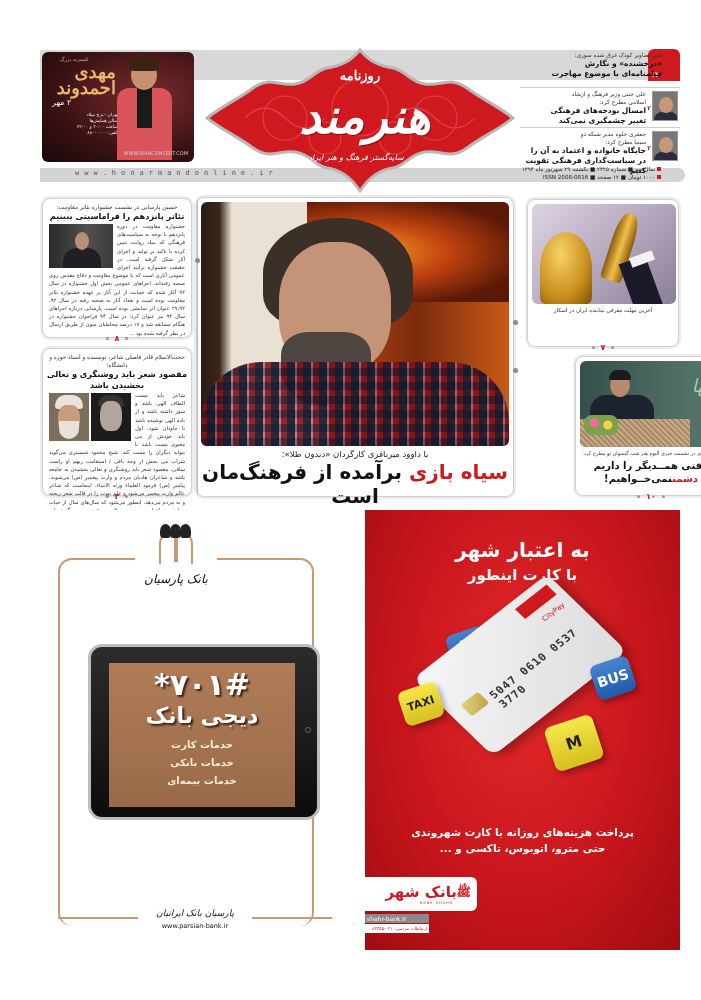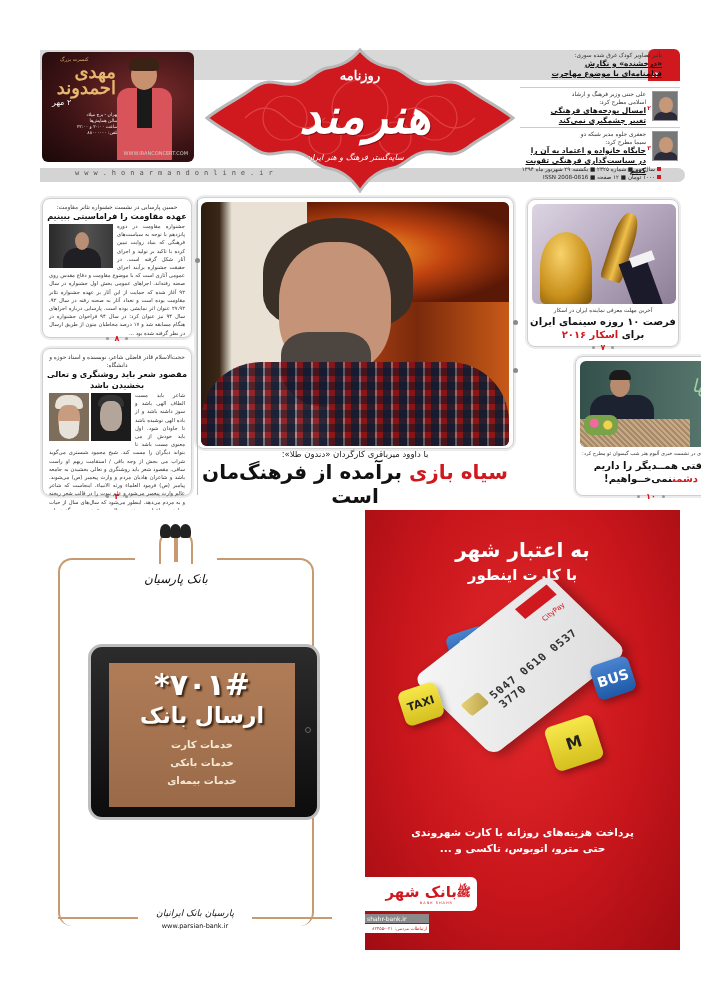--- a/index.html
+++ b/index.html
@@ -33,21 +33,21 @@
   .concert-ad .small { position: absolute; left: 6px; top: 60px; width: 70px; color: #eee; font-size: 4.5px; line-height: 6px; text-align: right; }
   .concert-ad .small span { display: block; }
   .concert-ad .url { position: absolute; right: 6px; bottom: 6px; color: #ccc; font-size: 5px; direction: ltr; }
   .concert-ad .badge { position: absolute; left: 18px; top: 4px; color: #e7b66f; font-size: 5px; }
 
   .top-right { position: absolute; left: 520px; top: 45px; width: 160px; height: 120px; }
   .tr-flag { position: absolute; right: 0; top: 4px; width: 32px; height: 32px; background: #d0191f; border-radius: 6px 6px 0 0; }
   .tr-flag span { position: absolute; bottom: 2px; left: 0; width: 14px; text-align: center; color: #fff; font-size: 7px; font-weight: bold; }
   .tr-item1 { position: absolute; right: 18px; top: 6px; width: 140px; text-align: right; }
   .tr-kicker { font-size: 5.8px; color: #333; line-height: 8px; }
-  .tr-headline { font-size: 7.5px; font-weight: bold; line-height: 10px; color: #111; text-decoration: underline; }
+  .tr-headline { font-size: 7.5px; font-weight: bold; line-height: 10px; color: #111; }
   .tr-row { position: absolute; right: 0; width: 160px; height: 38px; border-top: 1px solid #ccc; }
   .tr-row .thumb { position: absolute; right: 2px; top: 3px; width: 26px; height: 30px; border: 1px solid #999; background: #777; overflow: hidden; }
   .tr-row .thumb .face { position: absolute; left: 6px; top: 5px; width: 14px; height: 16px; border-radius: 50%; background: #c69878; }
   .tr-row .thumb .body { position: absolute; left: 1px; top: 20px; width: 24px; height: 14px; border-radius: 8px 8px 0 0; background: #2a2a3a; }
   .tr-row .txt { position: absolute; right: 34px; top: 2px; width: 124px; text-align: right; }
   .tr-row .pg { position: absolute; right: 29px; top: 16px; font-size: 6px; color: #d0191f; font-weight: bold; }
 
   
   .panel { position: absolute; border: 1px solid #cfcfcf; border-radius: 8px; background: #fff; box-shadow: 0 0 0 2px #ececec; }
   .panel .pgnum { position: absolute; bottom: -6px; left: 0; right: 0; text-align: center; font-size: 8px; color: #d0191f; font-weight: bold; }
@@ -64,21 +64,21 @@
   .lp-fig2 { float: left; width: 82px; height: 48px; margin: 2px 4px 2px 0; position: relative; }
   .lp-fig2 .p1, .lp-fig2 .p2 { position: absolute; top: 0; width: 40px; height: 48px; overflow: hidden; }
   .lp-fig2 .p1 { left: 0; background: #7c6e5a; }
   .lp-fig2 .p2 { left: 42px; background: #1c1c1c; }
   .lp-fig2 .p1 .turban { position: absolute; left: 6px; top: 2px; width: 28px; height: 14px; border-radius: 12px 12px 4px 4px; background: #e8e4da; }
   .lp-fig2 .p1 .face { position: absolute; left: 9px; top: 12px; width: 22px; height: 28px; border-radius: 40%; background: #c79c7f; }
   .lp-fig2 .p1 .beard { position: absolute; left: 10px; top: 28px; width: 20px; height: 18px; border-radius: 0 0 10px 10px; background: #e6e2da; }
   .lp-fig2 .p2 .face { position: absolute; left: 9px; top: 8px; width: 22px; height: 30px; border-radius: 40%; background: #b3a59a; }
   .lp-fig2 .p2 .hair { position: absolute; left: 7px; top: 2px; width: 26px; height: 12px; border-radius: 12px 12px 3px 3px; background: #333; }
 
-  .center-panel { left: 196px; top: 197px; width: 318px; height: 252px; }
+  .center-panel { left: 196px; top: 197px; width: 318px; height: 300px; }
   .main-photo { position: absolute; left: 4px; top: 4px; width: 308px; height: 244px; border-radius: 6px; overflow: hidden;
     background: linear-gradient(90deg, #2a1c10 0%, #3a2818 6%, #e8e1d4 10%, #e8e1d4 40%, #c04a14 42%, #7a2a0c 70%, #c85a18 100%); }
   .main-photo .painting { position: absolute; left: 106px; top: 0; width: 202px; height: 100px;
     background: radial-gradient(ellipse at 30% 50%, #f3a02a 0%, #c24410 40%, #5a1806 80%); }
   .main-photo .wall { position: absolute; left: 16px; top: 100px; width: 292px; height: 144px; background: #ded6c8; }
   .main-photo .hair { position: absolute; left: 62px; top: 16px; width: 150px; height: 110px; border-radius: 50% 50% 30% 30%; background: #3a3028; }
   .main-photo .face { position: absolute; left: 78px; top: 40px; width: 112px; height: 130px; border-radius: 45% 45% 40% 40%; background: #c59378; }
   .main-photo .beard { position: absolute; left: 80px; top: 130px; width: 90px; height: 75px; border-radius: 30% 30% 50% 50%; background: #4c4540; }
   .main-photo .shirt { position: absolute; left: 0; top: 160px; width: 308px; height: 90px; border-radius: 60px 60px 0 0;
     background:
@@ -243,21 +243,21 @@
         <div class="tr-kicker">جعفری جلوه مدیر شبکه دو</div>
         <div class="tr-kicker">سیما مطرح کرد:</div>
         <div class="tr-headline">جایگاه خانواده و اعتماد به آن را</div>
         <div class="tr-headline">در سیاست‌گذاری فرهنگی تقویت کنیم</div>
       </div>
     </div>
   </div>
 
   <div class="panel left-panel" style="height:140px;">
     <div class="lp-kicker">حسین پارسایی در نشست جشنواره تئاتر مقاومت:</div>
-    <div class="lp-title">عهده مقاومت را فراماسیتی ببینیم</div>
+    <div class="lp-title">تئاتر پانزدهم را فراماسیتی ببینیم</div>
     <div class="lp-body">
       <div class="lp-fig">
           <div class="bg"></div>
           <div class="body"></div>
           <div class="face"></div>
         </div>
       <span>جشنواره مقاومت در دوره پانزدهم با توجه به سیاست‌های فرهنگی که بنیاد روایت تبیین کرده با تاکید بر تولید و اجرای آثار شکل گرفته است. در حقیقت جشنواره برآیند اجرای عمومی آثاری است که با موضوع مقاومت و دفاع مقدس روی صحنه رفته‌اند. اجراهای عمومی بخش اول جشنواره در سال ۹۳ آغاز شده که حمایت از این آثار بر عهده جشنواره تئاتر مقاومت بوده است و تعداد آثار به صحنه رفته در سال ۹۳، ۲۷،۹۳ عنوان اثر نمایشی بوده است. پارسایی درباره اجراهای سال ۹۴ نیز عنوان کرد: در سال ۹۴ فراخوان جشنواره در هنگام مسابقه شد و ۱۷ درصد مخاطبان متون از طریق ارسال در نظر گرفته شده بود ...</span>
     </div>
     <div class="pgnum"><i></i><span>۸</span><i></i></div>
   </div>
@@ -304,24 +304,20 @@
   <div class="divider-dot" style="left:513px; top:368px;"></div>
 
   <div class="panel right-panel1">
     <div class="oscar-photo">
       <div class="statue"></div>
         <div class="small"></div>
         <div class="arm"></div>
         <div class="cuff"></div>
     </div>
     <div class="rp-kicker">آخرین مهلت معرفی نماینده ایران در اسکار</div>
-    <div class="rp-title">
-      <div>فرصت ۱۰ روزه سینمای ایران</div>
-      <div><span>برای</span> <span class="red">اسکار ۲۰۱۶</span></div>
-    </div>
     <div class="pgnum"><i></i><span>۷</span><i></i></div>
   </div>
 
   <div class="panel right-panel2">
     <div class="speaker-photo">
       <div class="callig">الها</div>
       <div class="body"></div>
         <div class="face"></div>
         <div class="hair"></div>
       <div class="podium"></div>
@@ -342,21 +338,21 @@
       <div class="arch"></div>
         <div class="stem"></div>
       <div class="bud1"></div>
         <div class="bud2"></div>
         <div class="bud3"></div>
     </div>
     <div class="parsian-name">بانک پارسیان</div>
     <div class="tablet">
       <div class="screen">
         <div class="code">*۷۰۱#</div>
-        <div class="dg">ارسال بانک</div>
+        <div class="dg">دیجی بانک</div>
         <div class="svc" style="top:76px;">خدمات کارت</div>
         <div class="svc" style="top:94px;">خدمات بانکی</div>
         <div class="svc" style="top:112px;">خدمات بیمه‌ای</div>
       </div>
       <div class="home"></div>
     </div>
     <div class="parsian-footer-line" style="left:18px; width:80px;"></div>
     <div class="parsian-footer-line" style="left:212px; width:80px;"></div>
     <div class="parsian-footer-name">پارسیان بانک ایرانیان</div>
     <div class="parsian-footer-url">www.parsian-bank.ir</div>

